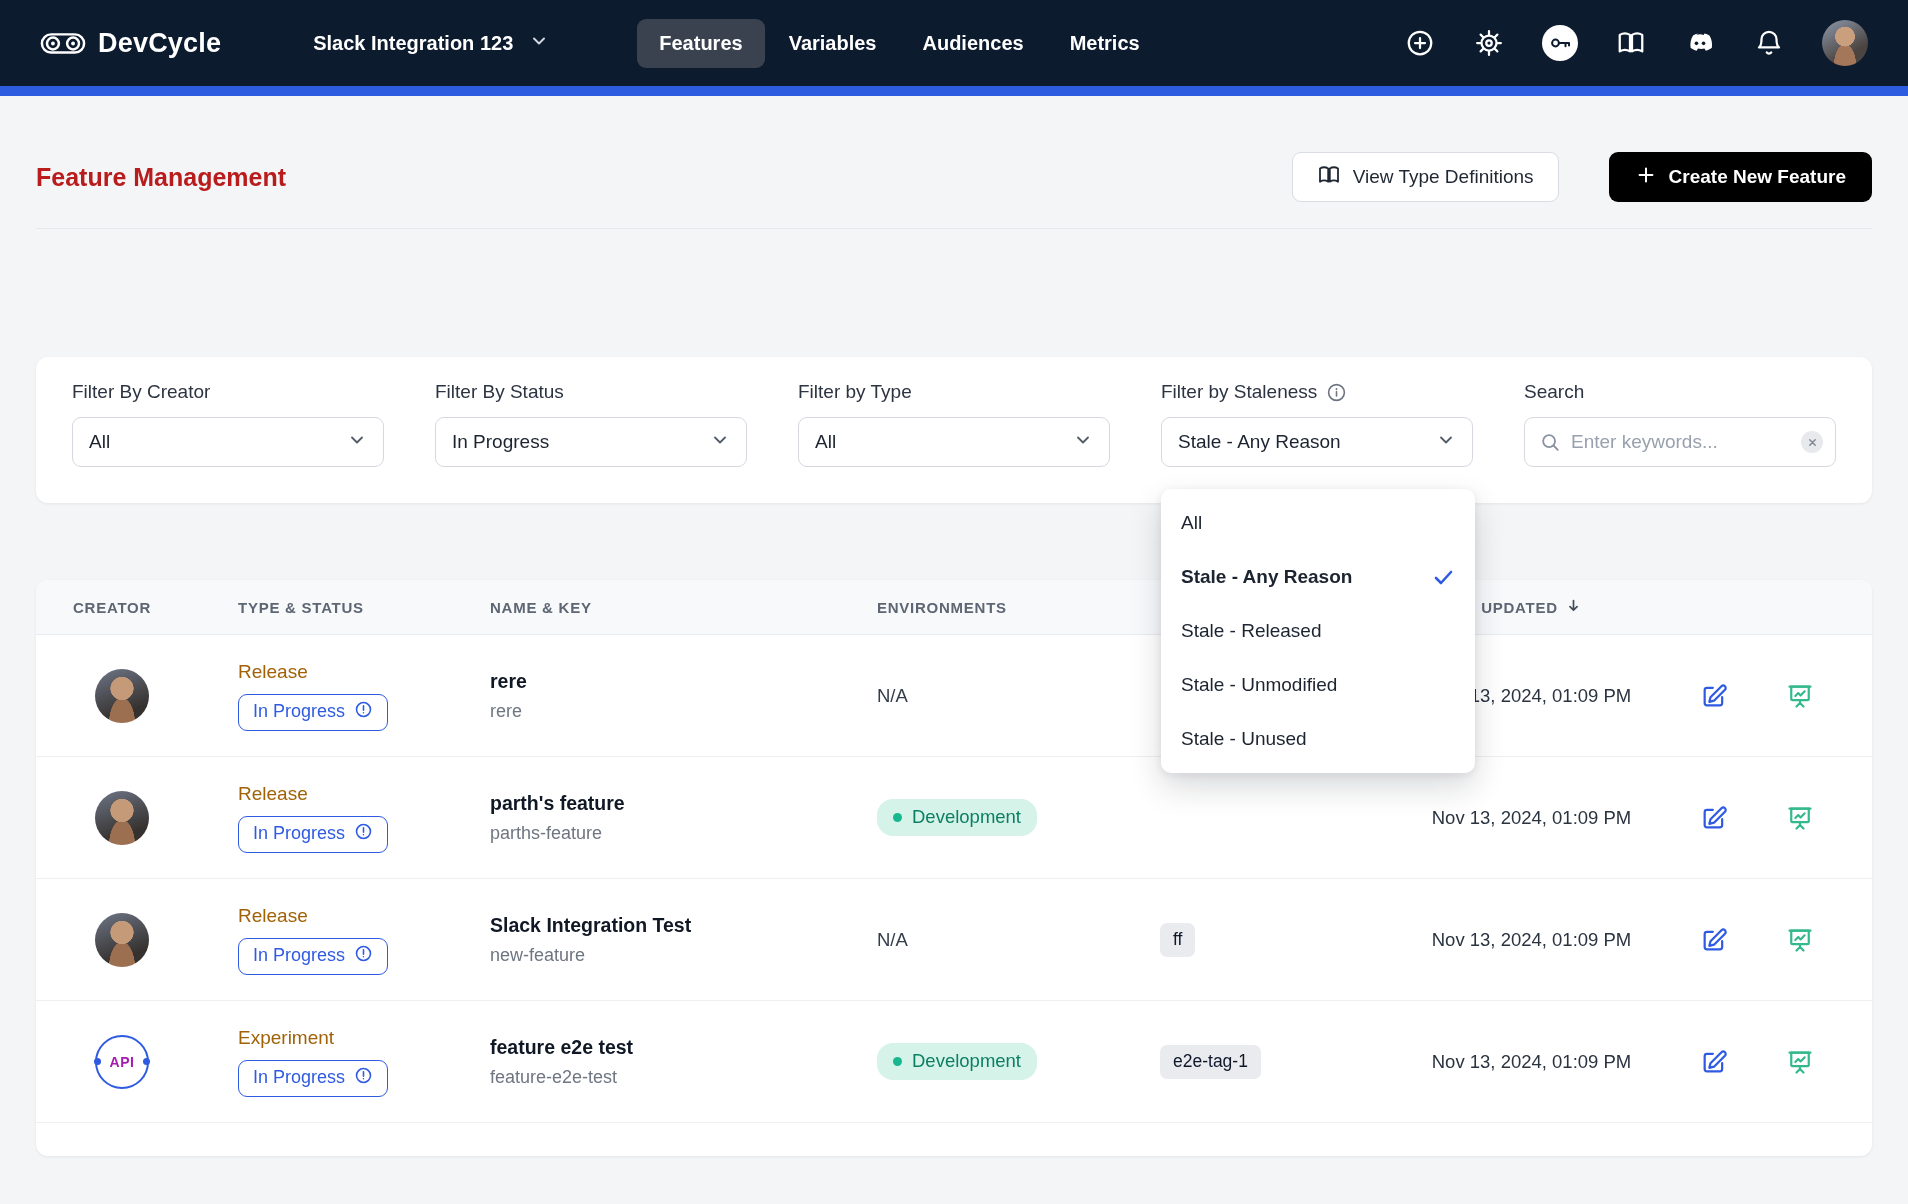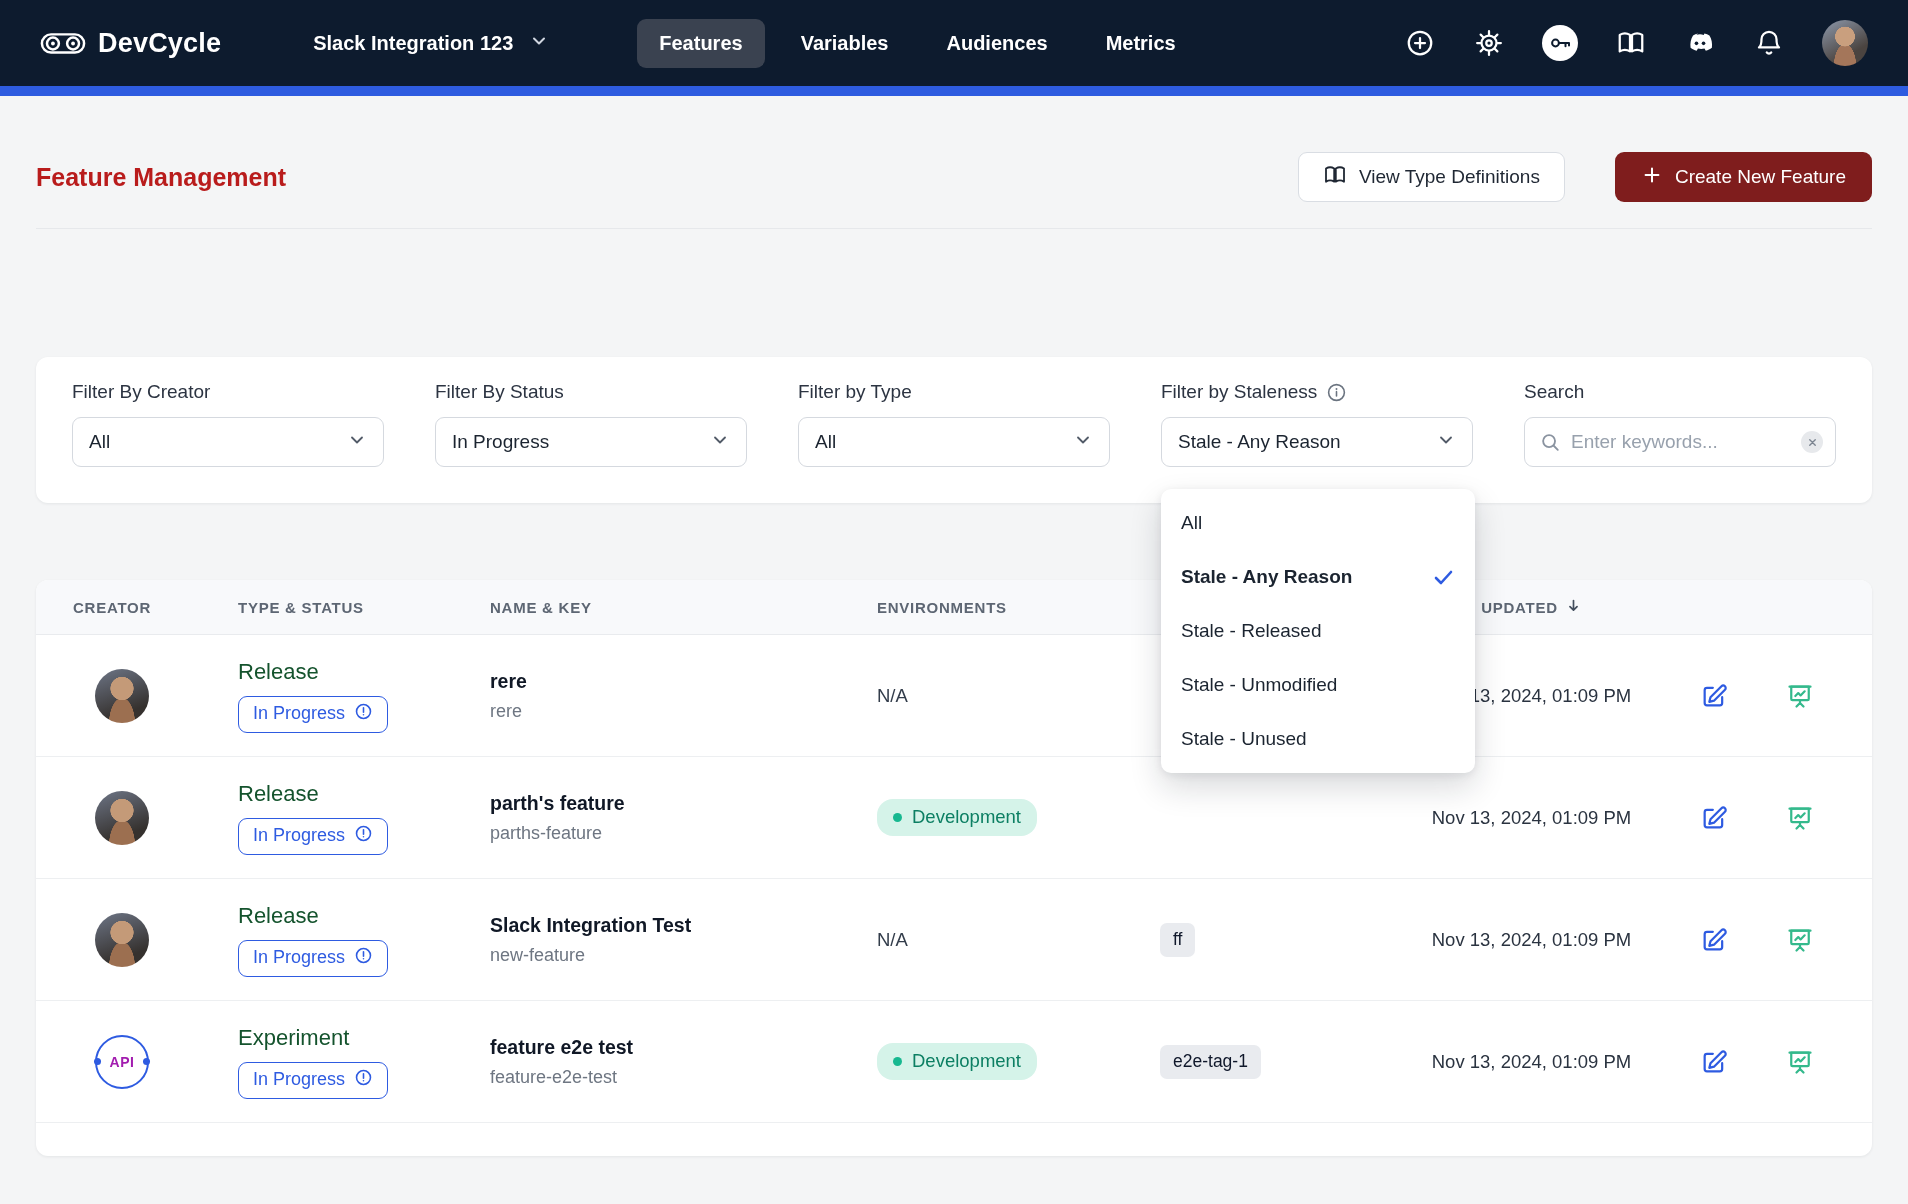--- a/index.html
+++ b/index.html
@@ -20,21 +20,21 @@
   }
   .accent-bar { height: 10px; background: #2e5ce0; }
   .brand { display: flex; align-items: center; gap: 12px; }
   .brand svg { display: block; }
   .brand-name { color: #fff; font-size: 27px; font-weight: 700; letter-spacing: .2px; }
   .project-select {
     margin-left: 92px; display: flex; align-items: center; gap: 16px;
     color: #fff; font-size: 20px; font-weight: 600; cursor: pointer;
   }
   .project-select svg { color: #cfd6e0; }
-  .nav-items { display: flex; align-items: center; margin-left: 88px; gap: 14px; }
+  .nav-items { display: flex; align-items: center; margin-left: 88px; gap: 2px; }
   .nav-item {
     color: #fff; font-size: 20px; font-weight: 600; padding: 13px 22px;
     border-radius: 9px; cursor: pointer; white-space: nowrap;
   }
   .nav-item.active { background: #3a4250; }
   .nav-right { margin-left: auto; display: flex; align-items: center; gap: 37px; }
   .nav-icon { width: 32px; height: 32px; color: #fff; display: flex; align-items: center; justify-content: center; cursor: pointer; }
   .nav-icon svg { width: 30px; height: 30px; }
   .key-wrap { width: 36px; height: 36px; background: #fff; border-radius: 50%; display: flex; align-items: center; justify-content: center; }
   .key-wrap svg { width: 24px; height: 24px; color: #0d1b2e; }
@@ -47,21 +47,21 @@
   }
 
   
   .content { padding: 0 36px; }
   .page-header { padding-top: 56px; display: flex; align-items: center; justify-content: space-between; }
   .page-title { font-size: 25px; font-weight: 700; color: #b91c1c; }
   .header-actions { display: flex; align-items: center; gap: 26px; }
   .btn { display: inline-flex; align-items: center; gap: 12px; height: 50px; border-radius: 9px; font-size: 19px; cursor: pointer; border: none; font-family: inherit; margin-left: 24px; }
   .btn-secondary { background: #fff; border: 1px solid #d9dde3; color: #1f2733; font-weight: 500; padding: 0 24px; }
   .btn-secondary svg { width: 24px; height: 24px; color: #1f2733; }
-  .btn-primary { background: #7f1d1d; color: #fff; font-weight: 400; padding: 6px 26px; }
+  .btn-primary { background: #000000; color: #fff; font-weight: 700; padding: 6px 26px; }
   .btn-primary svg { width: 22px; height: 22px; color: #fff; }
   .divider { margin-top: 26px; border-bottom: 1px solid #e6e8eb; }
 
   
   .filter-card {
     margin-top: 128px; background: #fff; border-radius: 12px;
     box-shadow: 0 1px 3px rgba(16,24,40,.07); padding: 24px 36px 36px;
     display: flex; justify-content: space-between; position: relative;
   }
   .filter-group { width: 312px; position: relative; }
@@ -131,21 +131,21 @@
     color: #a21caf; font-size: 14px; font-weight: 700; letter-spacing: .04em;
     display: flex; align-items: center; justify-content: center; background: #fff;
     position: relative;
   }
   .api-badge::before, .api-badge::after {
     content: ""; position: absolute; width: 7px; height: 7px; border-radius: 50%;
     background: #2e5be1; top: 50%; margin-top: -3.5px;
   }
   .api-badge::before { left: -3px; }
   .api-badge::after { right: -3px; }
-  .type-label { font-size: 22px; color: #14532d; margin-bottom: 11px; }
+  .type-label { font-size: 19px; color: #a16207; margin-bottom: 11px; }
   .status-badge {
     display: inline-flex; align-items: center; gap: 9px;
     border: 1.7px solid #2e5be1; color: #2e5be1; border-radius: 9px;
     padding: 5px 14px 6px; font-size: 18px; font-weight: 500; cursor: pointer;
     background: #fff;
   }
   .status-badge svg { width: 19px; height: 19px; }
   .fname { font-size: 19.5px; font-weight: 700; color: #101826; margin-bottom: 8px; }
   .fkey { font-size: 18px; color: #6e7682; }
   .na { font-size: 18.5px; color: #333d4b; }

